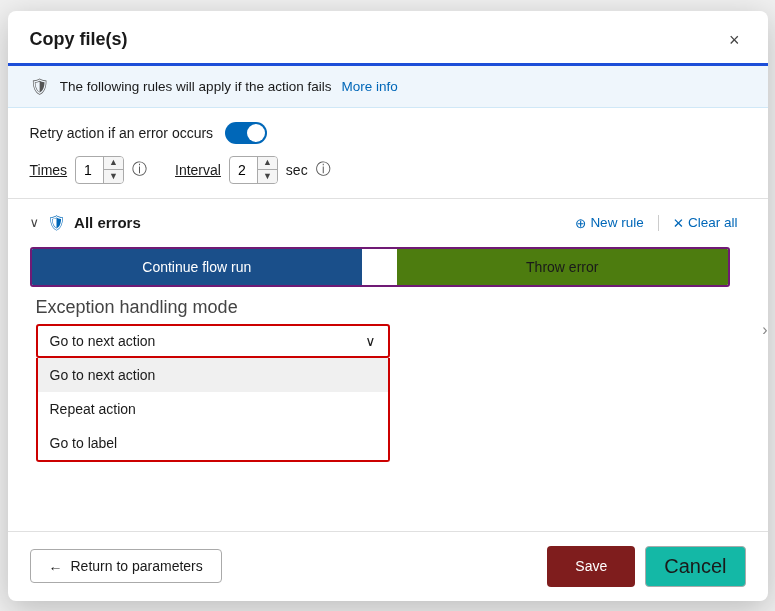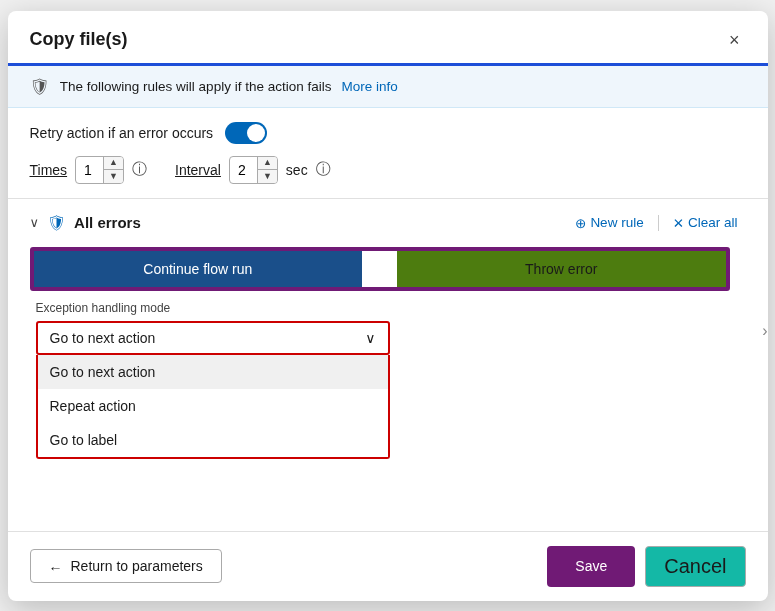--- a/index.html
+++ b/index.html
@@ -221,21 +221,21 @@
     }
     .divider-v {
       width: 1px;
       height: 16px;
       background: #ccc;
       margin: 0 2px;
     }
 
     .tab-row {
       display: flex;
-      border: 4px solid #701a75;
+      border: 2px solid #701a75;
       border-radius: 3px;
       margin: 2px 22px 10px 6px;
       overflow: hidden;
       gap: 35px;
     }
     .tab-btn {
       flex: 1;
       padding: 10px 16px;
       border: none;
       cursor: pointer;
@@ -250,21 +250,21 @@
     .tab-btn.inactive {
       background: #4d7c0f;
       color: #1a1a1a;
     }
 
     .exception-section {
       padding: 0 12px 6px 12px;
       position: relative;
     }
     .exception-label {
-      font-size: 12px;
+      font-size: 18px;
       color: #444;
       margin-bottom: 6px;
     }
     .dropdown-wrapper {
       position: relative;
       width: 354px;
     }
     .dropdown-trigger {
       border: 2px solid #cc0000;
       border-radius: 3px;
@@ -324,21 +324,21 @@
       color: #1a1a1a;
       display: flex;
       align-items: center;
       gap: 8px;
     }
     .footer-right {
       display: flex;
       gap: 10px;
     }
     .save-btn {
-      background: #701a75;
+      background: #7f1d1d;
       color: #fff;
       border: none;
       border-radius: 4px;
       padding: 8px 28px;
       cursor: pointer;
       font-size: 14px;
       font-weight: 500;
     }
     .cancel-btn {
       background: #14b8a6;

